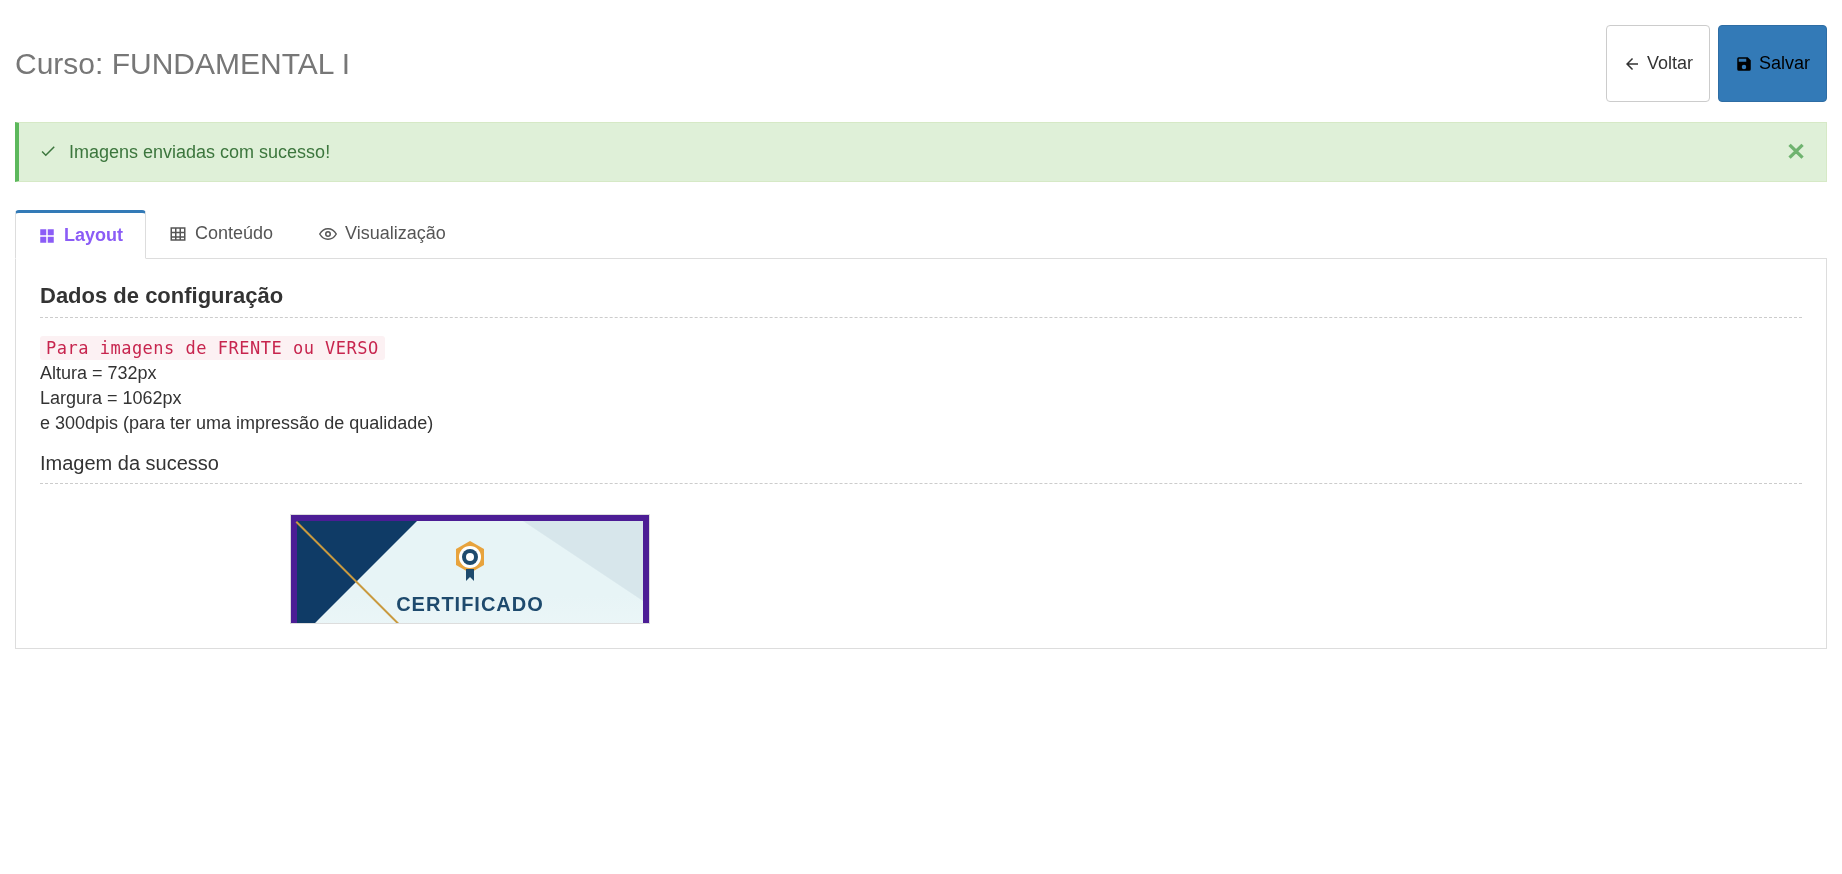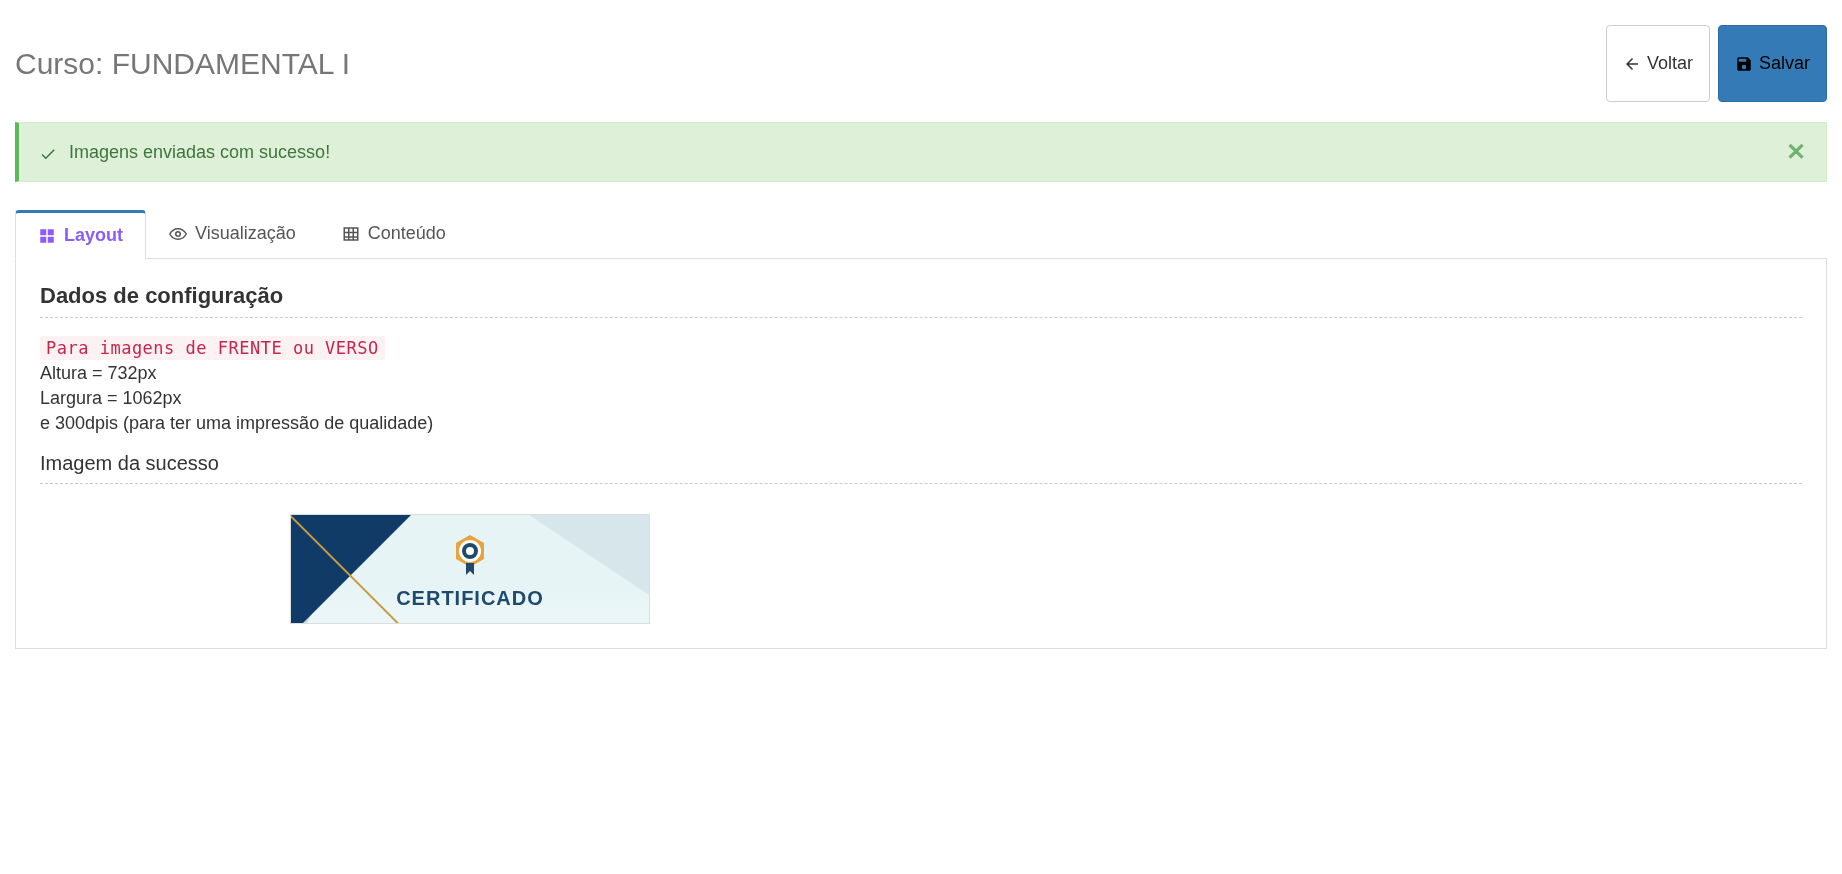--- a/index.html
+++ b/index.html
@@ -50,21 +50,21 @@
       border-left: 4px solid #5cb85c;
       color: #3c763d;
       padding: 15px 20px;
       border-radius: 0;
       display: flex;
       align-items: center;
       justify-content: space-between;
       font-size: 18px;
       margin-bottom: 28px;
     }
-    .alert-inner { display: flex; align-items: flex-end; gap: 12px; }
+    .alert-inner { display: flex; align-items: flex-start; gap: 12px; }
     .alert-close {
       background: none;
       border: none;
       color: #6fb36f;
       font-size: 24px;
       cursor: pointer;
       font-weight: bold;
     }
     .nav-tabs {
       display: flex;
@@ -131,22 +131,22 @@
     .img-preview-outer {
       display: flex;
       justify-content: flex-start;
       padding-left: 250px;
       margin-top: 30px;
     }
     .img-preview {
       width: 360px;
       height: 110px;
       border: 1px solid #ddd;
-      padding: 0;
-      background: #a21caf;
+      padding: 6px;
+      background: #4c1d95;
       overflow: hidden;
     }
     .img-preview .cert {
       width: 100%; height: 250px;
       position: relative;
       background: linear-gradient(0deg,#fff 0%,#e7f4f6 70%);
     }
     .cert-lt {
       position: absolute; top: 0; left: 0;
       width: 0; height: 0;
@@ -227,32 +227,32 @@
       <a>
         <svg class="icon-md" viewBox="0 0 24 24">
             <path fill="currentColor" d="M3 3h8v8H3zM13 3h8v8h-8zM3 13h8v8H3zM13 13h8v8h-8z"></path>
           </svg>
         <span>Layout</span>
       </a>
     </li>
     <li>
       <a>
         <svg class="icon-md" viewBox="0 0 24 24">
-            <path fill="none" stroke="currentColor" stroke-width="2" d="M1 12s4-7 11-7 11 7 11 7-4 7-11 7S1 12 1 12z"></path>
-            <circle cx="12" cy="12" r="3" fill="none" stroke="currentColor" stroke-width="2"></circle>
-          </svg>
-        <span>Visualização</span>
+            <path fill="none" stroke="currentColor" stroke-width="2" d="M3 4h18v16H3zM3 10h18M3 16h18M9 4v16M15 4v16"></path>
+          </svg>
+        <span>Conteúdo</span>
       </a>
     </li>
     <li>
       <a>
         <svg class="icon-md" viewBox="0 0 24 24">
-            <path fill="none" stroke="currentColor" stroke-width="2" d="M3 4h18v16H3zM3 10h18M3 16h18M9 4v16M15 4v16"></path>
-          </svg>
-        <span>Conteúdo</span>
+            <path fill="none" stroke="currentColor" stroke-width="2" d="M1 12s4-7 11-7 11 7 11 7-4 7-11 7S1 12 1 12z"></path>
+            <circle cx="12" cy="12" r="3" fill="none" stroke="currentColor" stroke-width="2"></circle>
+          </svg>
+        <span>Visualização</span>
       </a>
     </li>
   </ul>
 
   <div class="tab-content">
     <div class="legend">Dados de configuração</div>
     <div class="info">
       <p><code class="highlight">Para imagens de FRENTE ou VERSO</code></p>
       <p>Altura = 732px</p>
       <p>Largura = 1062px</p>

